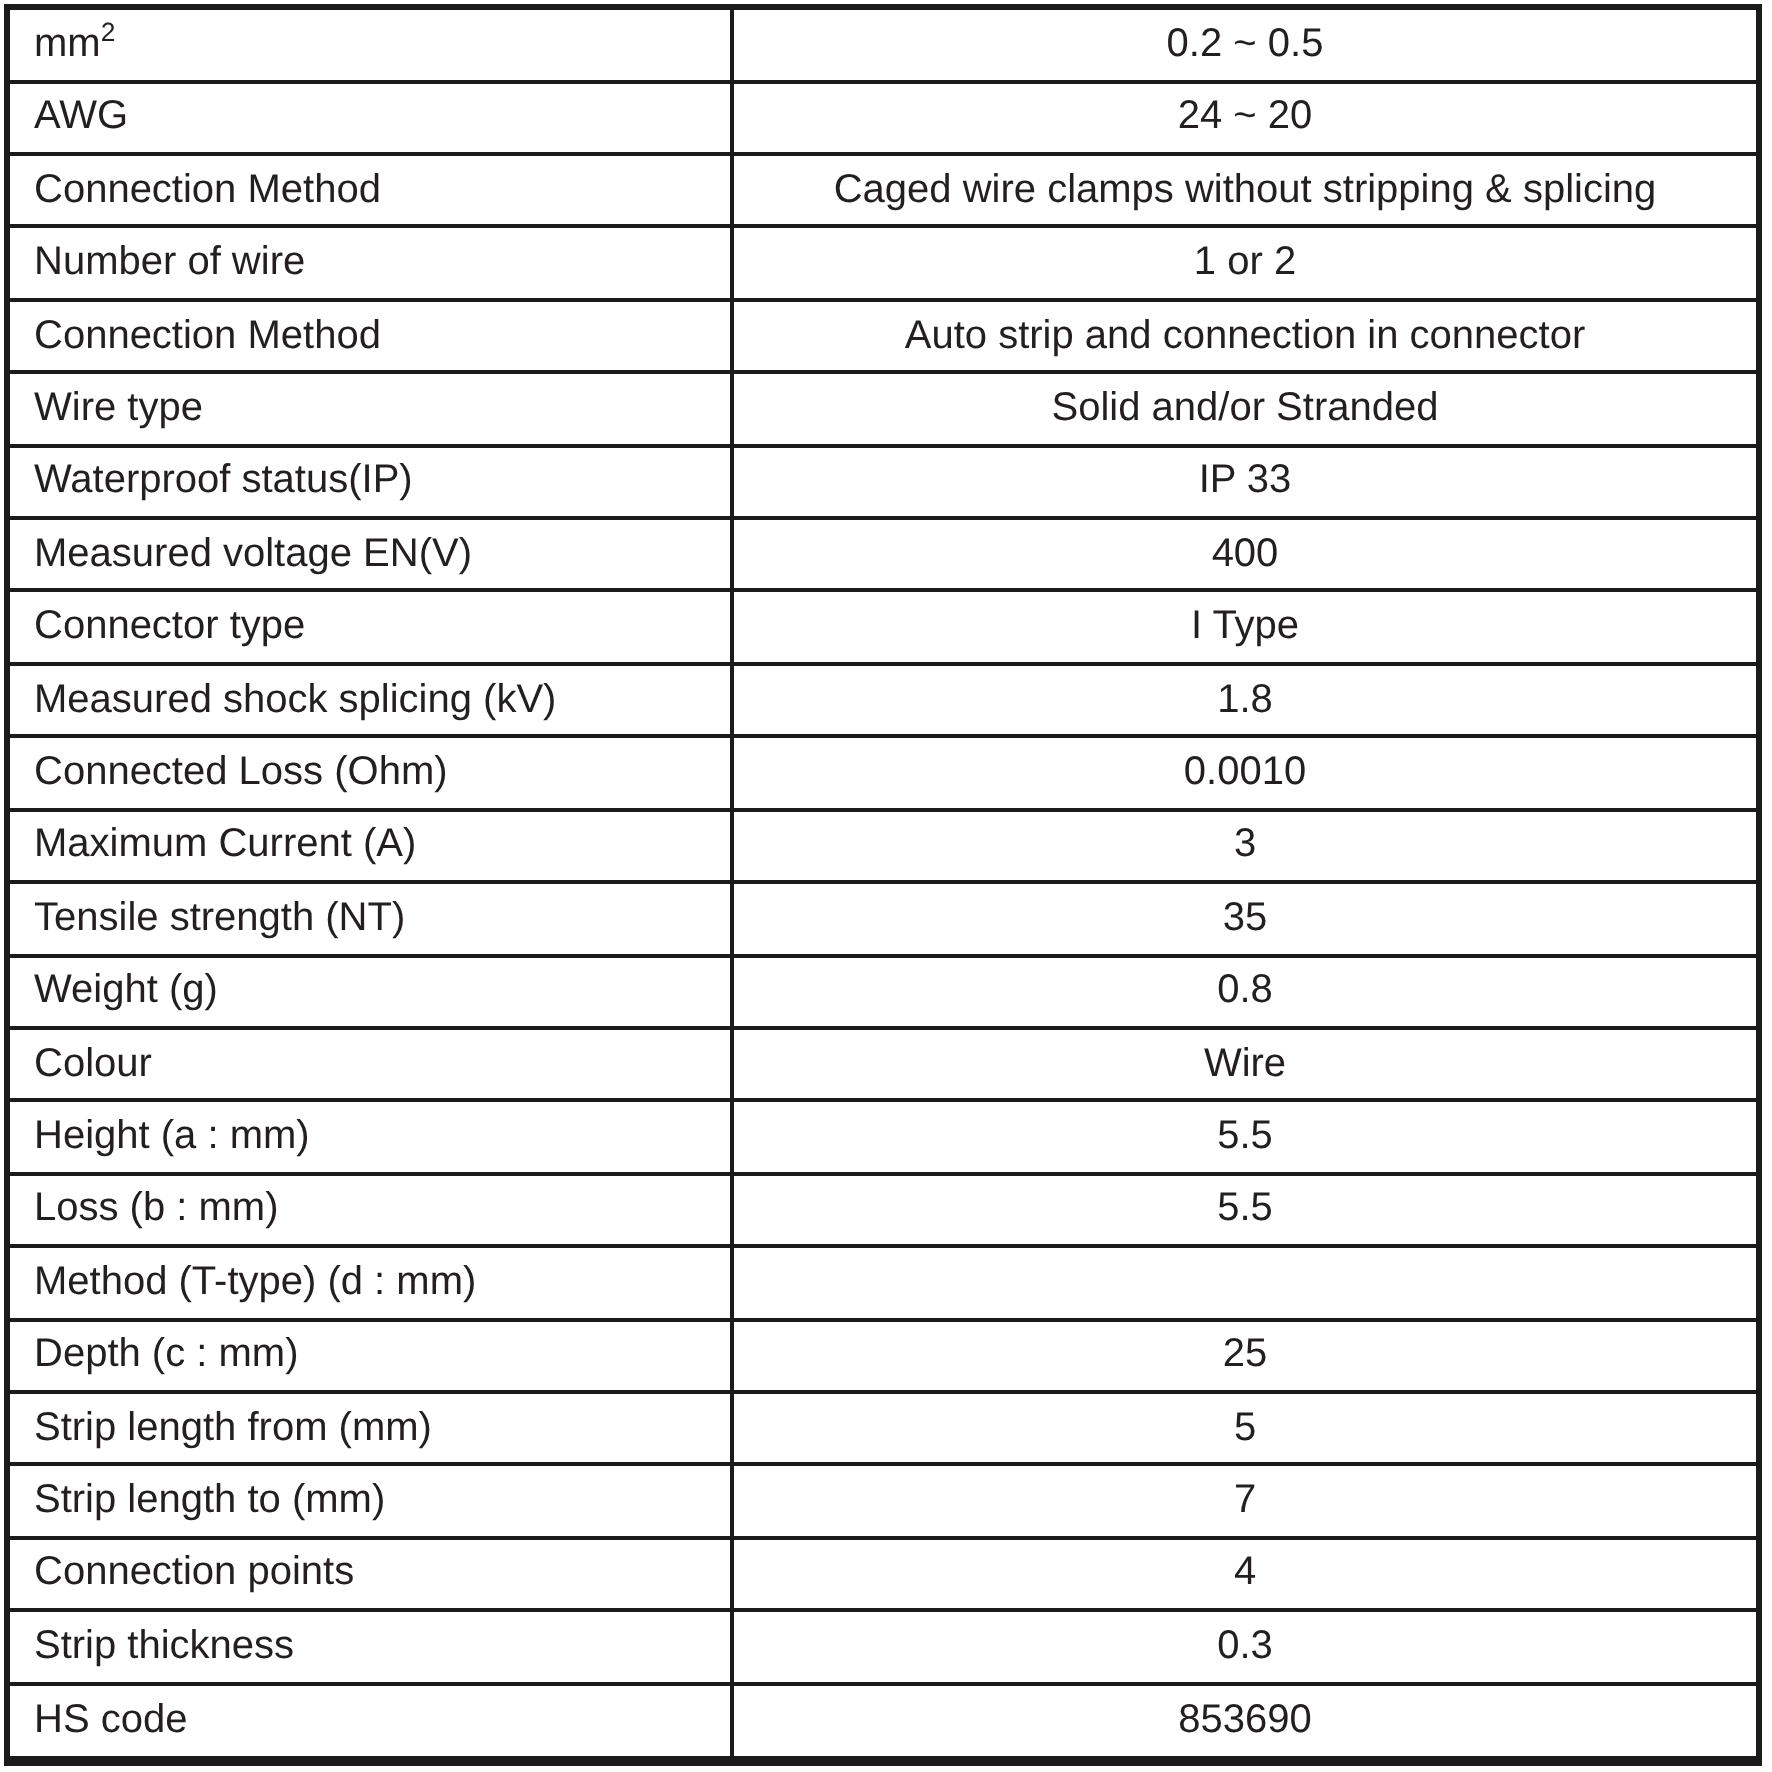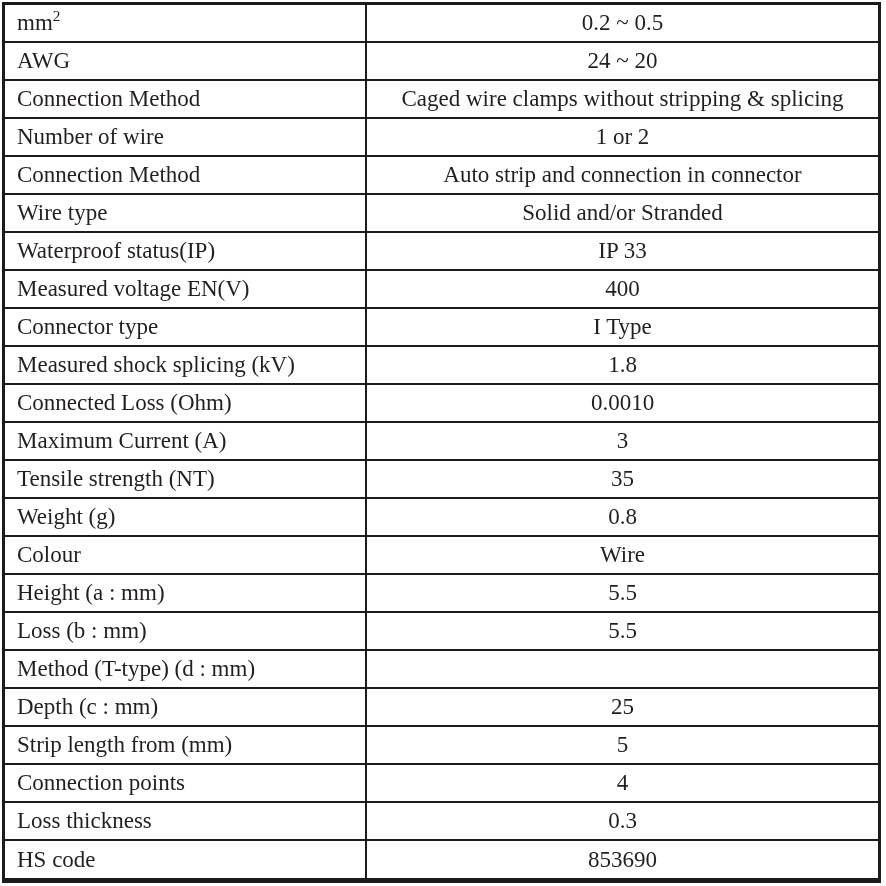--- a/index.html
+++ b/index.html
@@ -13,22 +13,22 @@
   .spec-table {
     position: absolute;
     left: 2px;
     top: 2px;
     width: 879px;
     height: 881px;
     border-collapse: collapse;
     table-layout: fixed;
     border: 3px solid #1b1b1b;
     border-bottom-width: 5px;
-    font-family: Liberation Serif, serif;
-    font-size: 23px;
+    font-family: Liberation Sans, sans-serif;
+    font-size: 20px;
     color: #231f20;
     background: #ffffff;
   }
   .spec-table td {
     border: 2px solid #1b1b1b;
     padding: 0;
     vertical-align: middle;
     overflow: hidden;
     white-space: nowrap;
   }
@@ -128,25 +128,29 @@
   </tr>
       <tr>
     <td class="label-cell"><span>Depth (c : mm)</span><sup></sup></td>
     <td class="value-cell"><span>25</span></td>
   </tr>
       <tr>
     <td class="label-cell"><span>Strip length from (mm)</span><sup></sup></td>
     <td class="value-cell"><span>5</span></td>
   </tr>
       <tr>
+    <td class="label-cell"><span>Strip length to (mm)</span><sup></sup></td>
+    <td class="value-cell"><span>7</span></td>
+  </tr>
+      <tr>
     <td class="label-cell"><span>Connection points</span><sup></sup></td>
     <td class="value-cell"><span>4</span></td>
   </tr>
       <tr>
-    <td class="label-cell"><span>Loss thickness</span><sup></sup></td>
+    <td class="label-cell"><span>Strip thickness</span><sup></sup></td>
     <td class="value-cell"><span>0.3</span></td>
   </tr>
       <tr>
     <td class="label-cell"><span>HS code</span><sup></sup></td>
     <td class="value-cell"><span>853690</span></td>
   </tr>
     </tbody>
 </table>
 
 </body></html>

